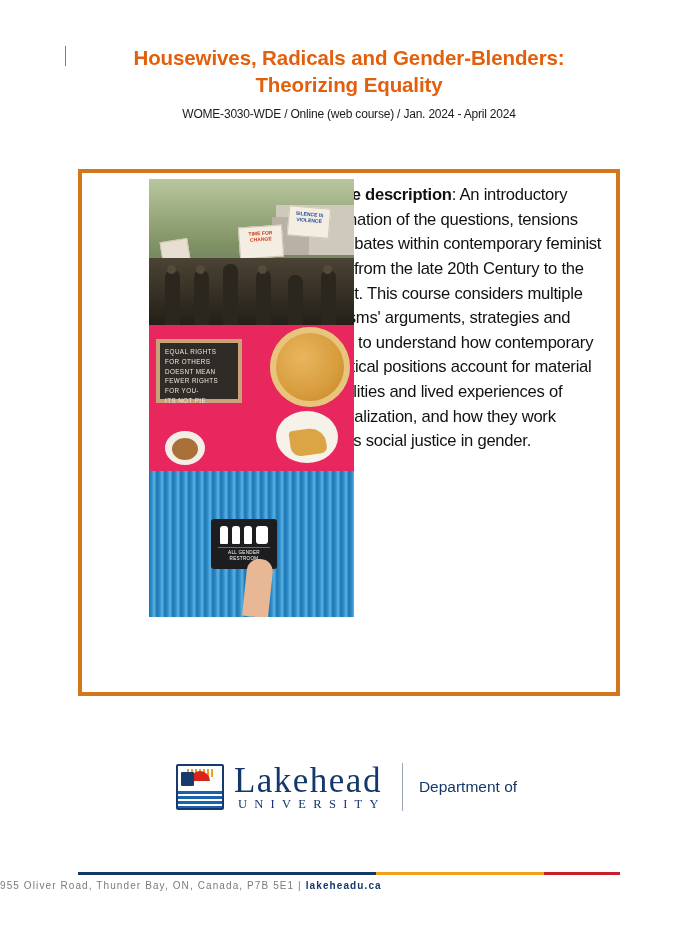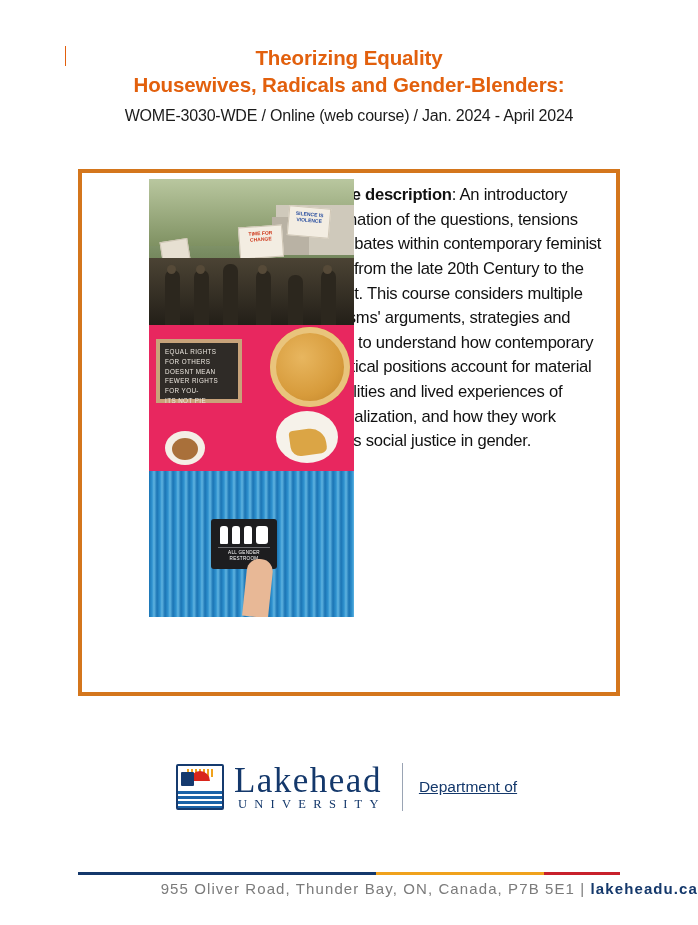--- a/index.html
+++ b/index.html
@@ -38,21 +38,21 @@
   .title-caret {
     position: absolute;
     left: 5px;
     top: 2px;
     width: 1px;
     height: 20px;
     background: #e2600d;
   }
   .course-meta {
     margin-top: 9px;
-    font-size: 16px;
+    font-size: 12px;
     color: #1b1b1b;
     letter-spacing: -0.2px;
   }
 
   
   .panel {
     position: absolute;
     left: 78px;
     top: 169px;
     width: 542px;
@@ -251,62 +251,60 @@
   .lu-divider {
     width: 1px;
     height: 48px;
     background: #9aa4b4;
     margin: 0 16px;
   }
   .dept {
     color: #14386b;
     font-size: 15.5px;
     line-height: 1.28;
-    text-decoration: underline;
   }
   .dept .d1 { font-weight: normal; }
   .dept .d2, .dept .d3 { font-weight: bold; font-size: 16.5px; }
 
   .rule {
     position: absolute;
     left: 78px;
     right: 78px;
     top: 872px;
     height: 3px;
     display: flex;
   }
   .rule .seg-blue { flex: 0 0 55%; background: #14386b; }
   .rule .seg-gold { flex: 0 0 31%; background: #f0a21c; }
   .rule .seg-red  { flex: 1 1 auto; background: #c8202b; }
 
   .address {
     position: absolute;
     left: 0; right: 0;
     top: 880px;
-    text-align: right;
-    font-size: 15px;
+    text-align: left;
+    font-size: 10px;
     letter-spacing: 1.1px;
     color: #7b7b7b;
-    margin-left: 36px;
   }
   .address .site {
     color: #14386b;
     font-weight: bold;
   }
 </style>
 </head>
 <body>
 
 <div class="page">
 
   <div class="title-block">
     <div class="course-title">
       <span class="title-caret"></span>
+      <div>Housewives, Radicals and Gender-Blenders:</div>
       <div>Theorizing Equality</div>
-      <div>Housewives, Radicals and Gender-Blenders:</div>
     </div>
     <div class="course-meta">WOME-3030-WDE / Online (web course) / Jan. 2024 - April 2024</div>
   </div>
 
   <div class="panel">
 
     <div class="images-col">
 
       <div class="photo photo-protest">
         <div class="sky"></div>

